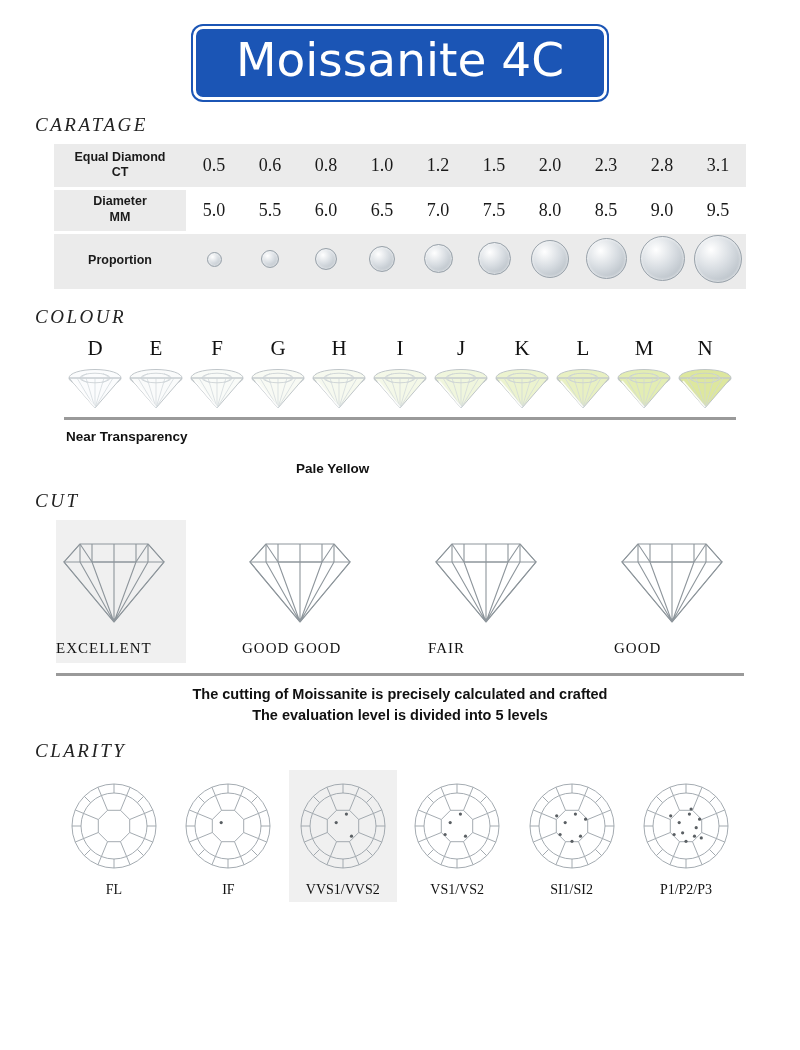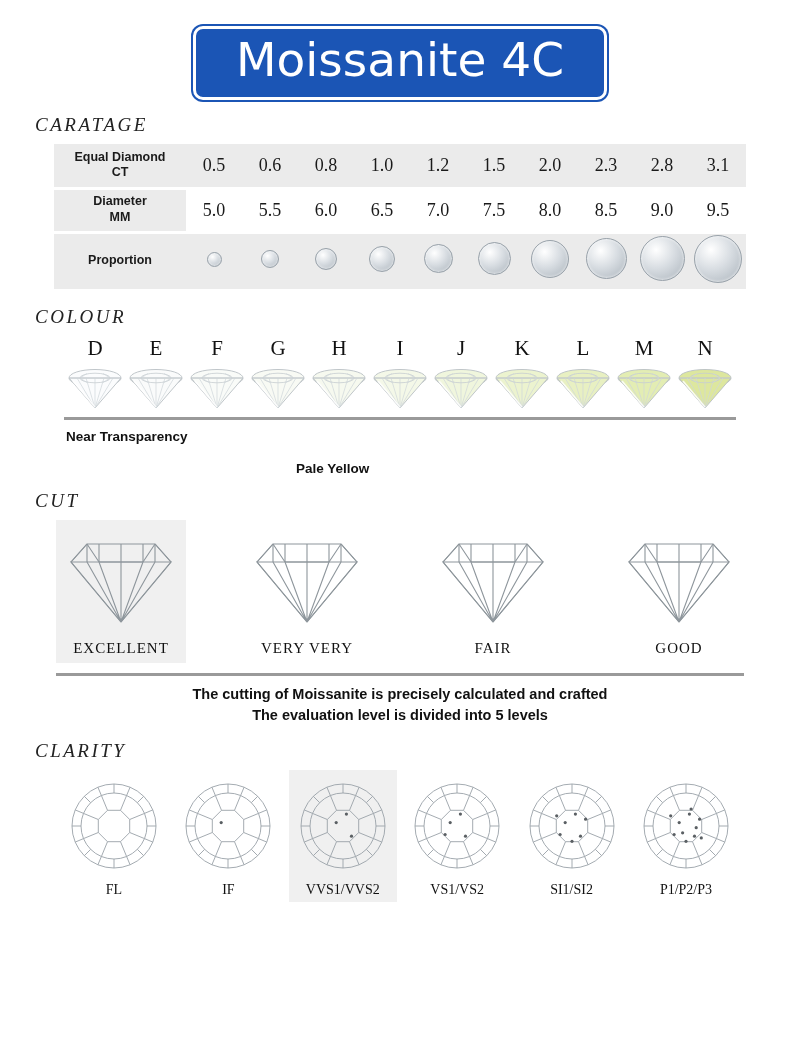--- a/index.html
+++ b/index.html
@@ -127,21 +127,20 @@
   
   .cut-wrap { width: 700px; margin: 0 auto; position: relative; }
   .cut-row {
     display: flex;
     justify-content: space-between;
     align-items: flex-end;
     padding: 0 6px;
   }
   .cut-item {
     width: 130px;
-    text-align: center;
     padding: 12px 0 6px 0;
   }
   .cut-item.highlight { background: #f0f0f0; }
   .cut-label {
     font-family: "Liberation Serif", serif;
     font-size: 15px;
     letter-spacing: 1px;
     margin-top: 8px;
     color: #111;
   }
@@ -417,21 +416,21 @@
           <g fill="none" stroke="#8e969c" stroke-width="1.1">
             <path d="M8 30 L108 30 L58 90 Z"></path>
             <path d="M8 30 L24 12 L92 12 L108 30"></path>
             <path d="M24 12 L36 30 M92 12 L80 30"></path>
             <path d="M36 30 L36 12 M80 30 L80 12"></path>
             <path d="M36 30 L80 30"></path>
             <path d="M8 30 L58 90 M24 30 L58 90 M36 30 L58 90 M58 30 L58 90 M80 30 L58 90 M92 30 L58 90 M108 30 L58 90"></path>
             <path d="M24 30 L24 12 M92 30 L92 12 M58 30 L58 12"></path>
             <path d="M8 30 L24 12 M108 30 L92 12"></path>
           </g>
-        </svg><div class="cut-label">VERY VERY</div></div>
+        </svg><div class="cut-label">GOOD GOOD</div></div>
       <div class="cut-item"><svg width="116" height="96" viewBox="0 0 116 96">
           <g fill="none" stroke="#8e969c" stroke-width="1.1">
             <path d="M8 30 L108 30 L58 90 Z"></path>
             <path d="M8 30 L24 12 L92 12 L108 30"></path>
             <path d="M24 12 L36 30 M92 12 L80 30"></path>
             <path d="M36 30 L36 12 M80 30 L80 12"></path>
             <path d="M36 30 L80 30"></path>
             <path d="M8 30 L58 90 M24 30 L58 90 M36 30 L58 90 M58 30 L58 90 M80 30 L58 90 M92 30 L58 90 M108 30 L58 90"></path>
             <path d="M24 30 L24 12 M92 30 L92 12 M58 30 L58 12"></path>
             <path d="M8 30 L24 12 M108 30 L92 12"></path>

